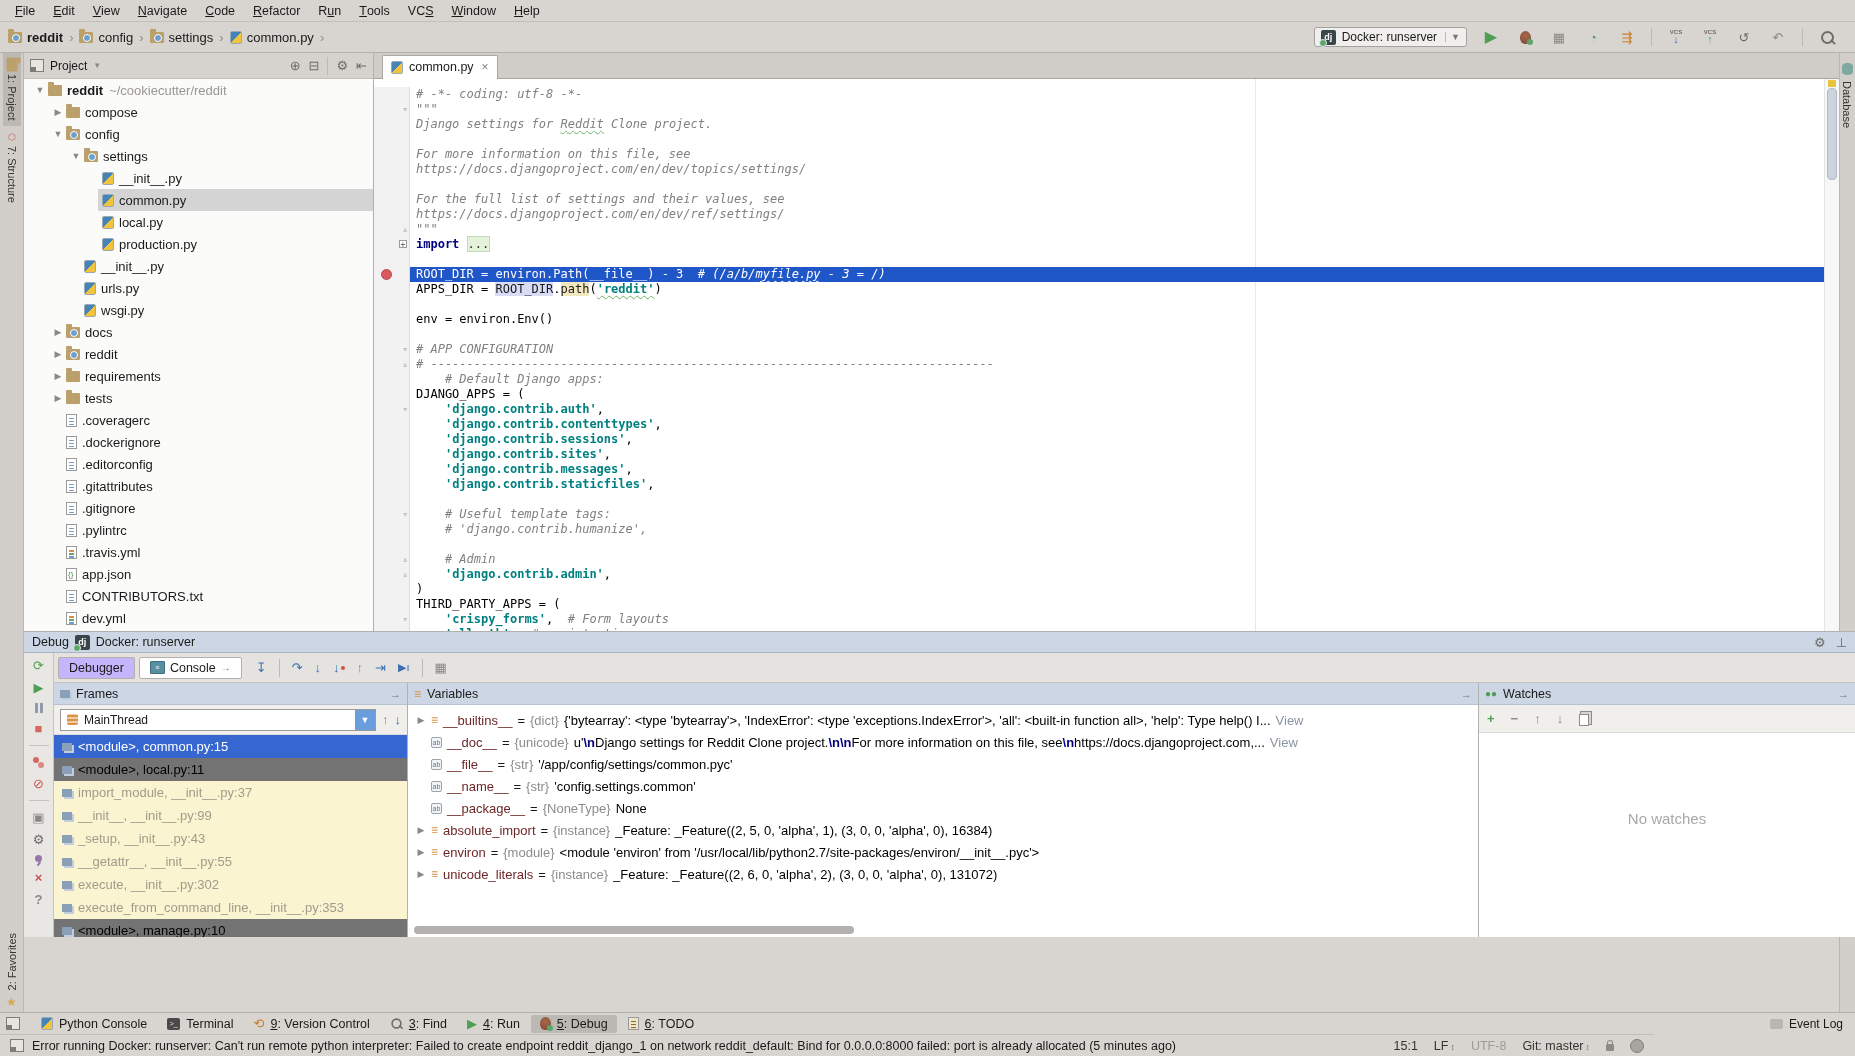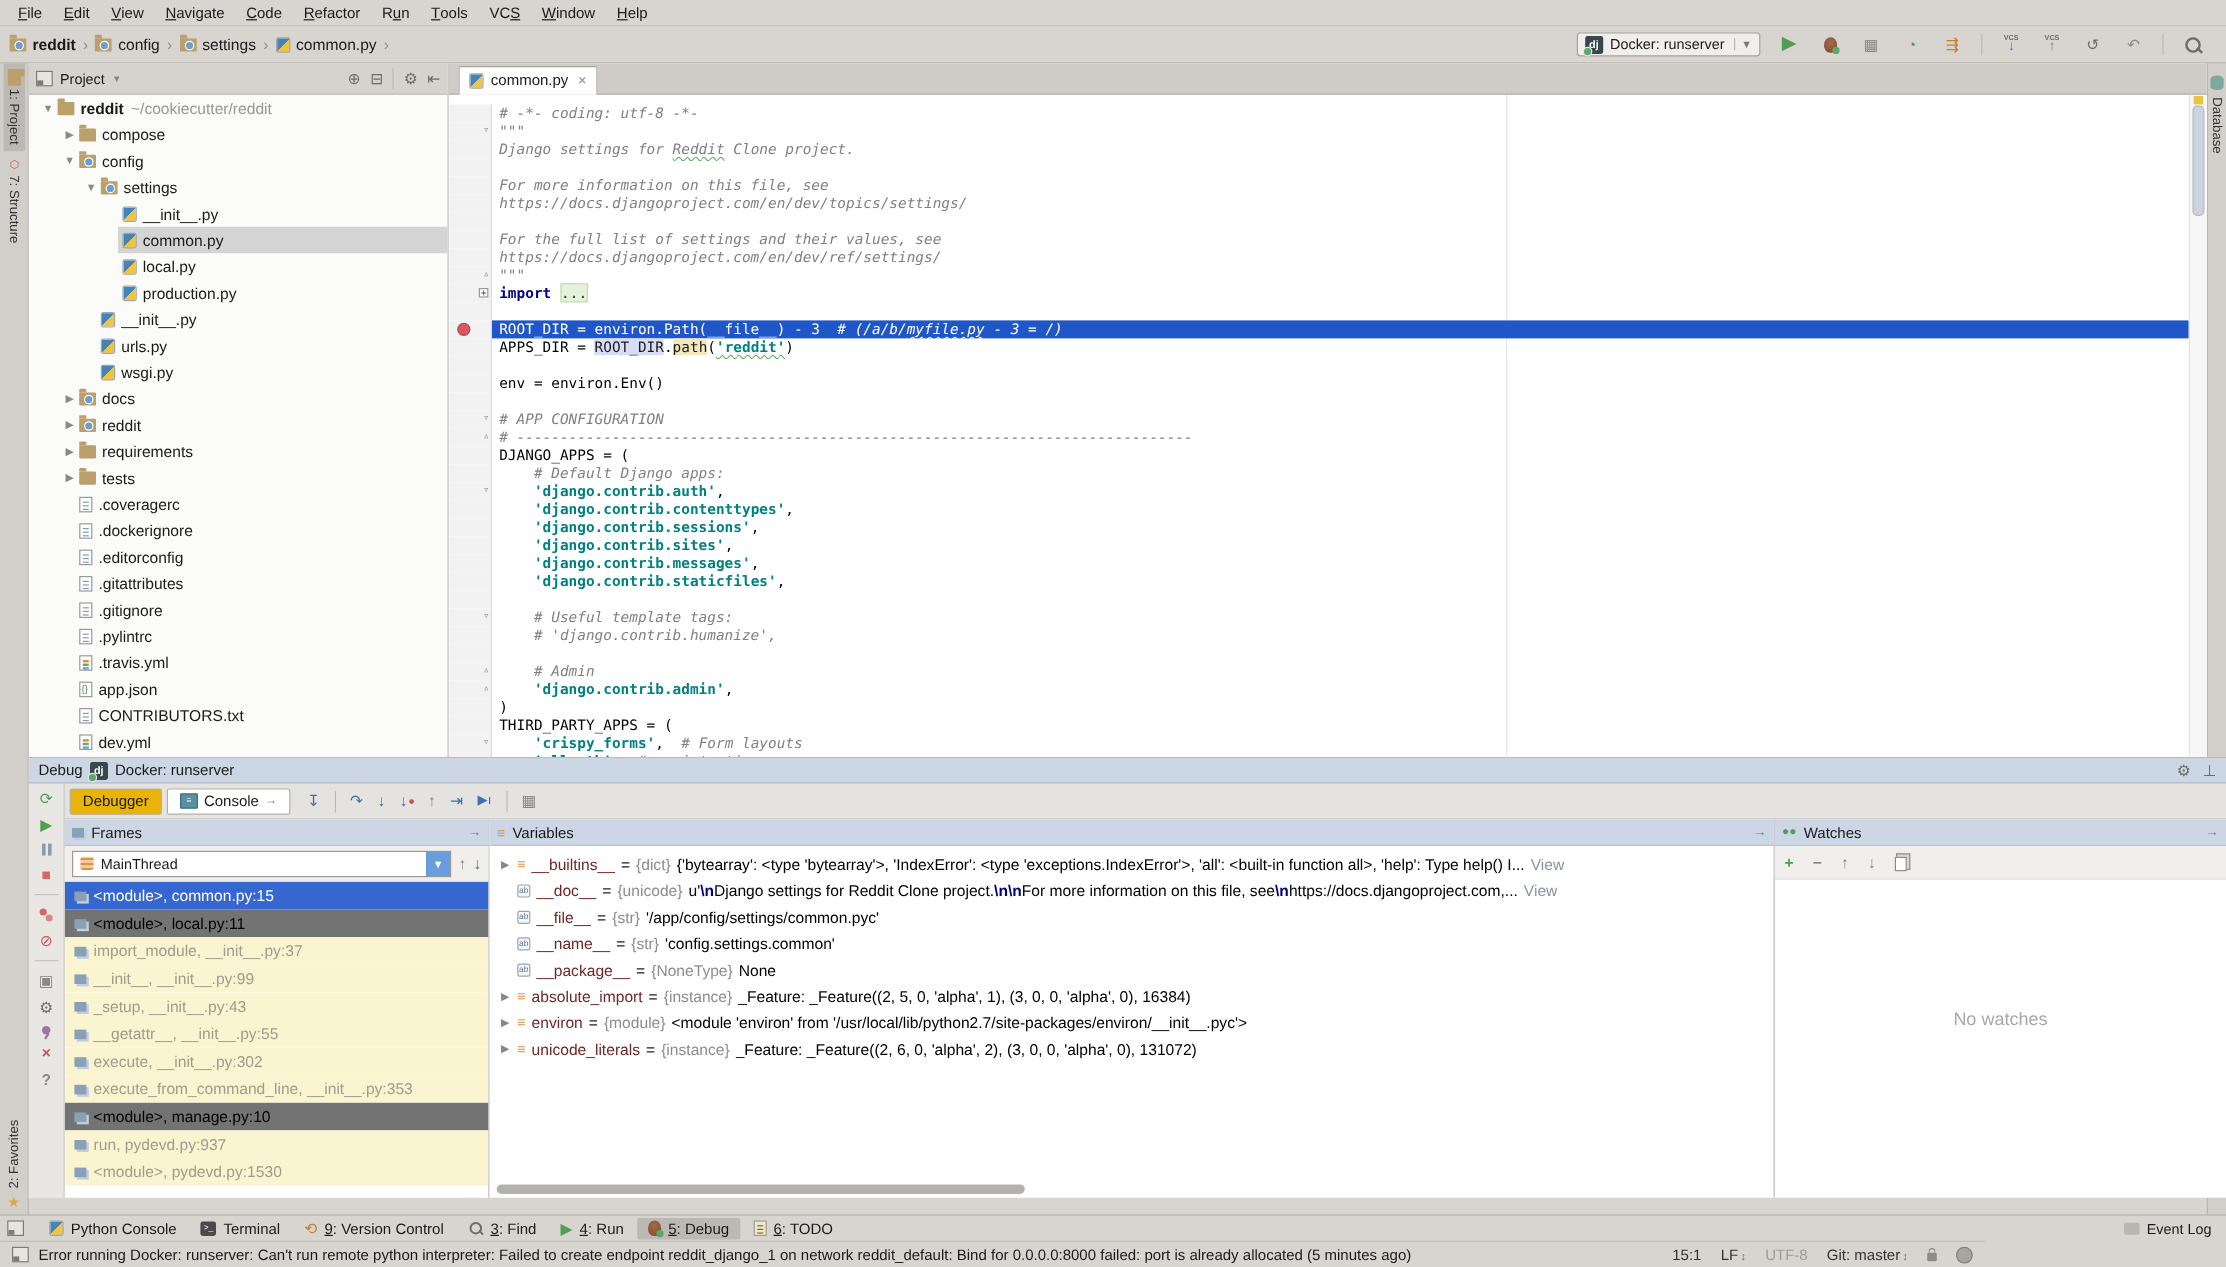--- a/index.html
+++ b/index.html
@@ -118,32 +118,32 @@
   .s-usage{background:#d8dcf5;}
   .s-hly{background:#f3e7bd;}
   .s-typo{text-decoration:underline;text-decoration-style:wavy;text-decoration-color:#6db36d;text-decoration-thickness:1px;text-underline-offset:2px;}
   .s-typow{text-decoration:underline;text-decoration-style:wavy;text-decoration-color:rgba(255,255,255,.9);text-decoration-thickness:1px;text-underline-offset:2px;}
   .code-line.cur .line-body{background:#2057c8;}
   .code-line.cur .line-body span{color:#fff;background:transparent;border-color:transparent;}
   .ed-scroll{position:absolute;top:0;right:0;bottom:0;width:15px;background:#f7f7f7;border-left:1px solid #e4e4e4;box-sizing:border-box;}
   .ed-thumb{position:absolute;top:9px;left:2px;width:10px;height:92px;background:#ccd3dc;border:1px solid #b2bac6;border-radius:4px;box-sizing:border-box;}
   .ed-mark-y{position:absolute;top:1px;left:3px;width:8px;height:7px;background:#e8c442;}
   
-  .debugpane{top:631px;left:24px;width:1831px;height:367px;background:#ececec;border-top:1px solid #b4b1ad;box-sizing:border-box;}
+  .debugpane{top:631px;left:24px;width:1831px;height:306px;background:#ececec;border-top:1px solid #b4b1ad;box-sizing:border-box;}
   .debug-title{height:21px;background:#ccd6e4;border-bottom:1px solid #aab4c2;display:flex;align-items:center;
                gap:6px;padding:0 8px;font-size:12.5px;box-sizing:border-box;}
   .debug-title .dt-icons{margin-left:auto;display:flex;gap:10px;color:#6f6c68;}
   .debug-body{position:absolute;top:21px;left:0;right:0;bottom:0;}
   .dbg-strip{position:absolute;left:0;top:0;bottom:0;width:30px;background:#e9e7e4;border-right:1px solid #c6c3bf;
              display:flex;flex-direction:column;align-items:center;padding-top:6px;gap:9px;box-sizing:border-box;}
   .dbg-strip .hr{width:20px;height:1px;background:#c6c3bf;margin:1px 0;}
   .dbg-tabsrow{position:absolute;left:30px;right:0;top:0;height:30px;background:#e5e3e0;border-bottom:1px solid #c6c3bf;
                display:flex;align-items:center;padding-left:4px;gap:4px;box-sizing:border-box;}
   .dtab{display:flex;align-items:center;gap:5px;padding:3px 10px;border:1px solid #b3b0ac;background:#ffffff;font-size:12.5px;border-radius:2px;}
-  .dtab.active{background:#eab308;}
+  .dtab.active{background:#c4b5fd;}
   .dtab .pin{color:#7c7975;font-size:10px;}
   .steps{display:flex;align-items:center;gap:12px;margin-left:10px;}
   .panel{position:absolute;top:30px;bottom:0;background:#fff;box-sizing:border-box;}
   .panel-header{height:22px;background:#ccd6e4;border-bottom:1px solid #b7c1cf;display:flex;align-items:center;
                 gap:6px;padding:0 6px;font-size:12.5px;box-sizing:border-box;}
   .panel-header .pin{margin-left:auto;color:#6f7c90;font-size:11px;}
   
   .frames-pane{left:30px;width:354px;border-right:1px solid #b0b0b0;}
   .threadrow{height:30px;background:#f0efec;display:flex;align-items:center;padding:0 6px;gap:6px;box-sizing:border-box;border-bottom:1px solid #ddd;}
   .combo{flex:1;height:22px;background:#fff;border:1px solid #9a9a9a;display:flex;align-items:center;gap:6px;padding-left:6px;box-sizing:border-box;}
@@ -513,25 +513,25 @@
             <span class="line-body"><span class="s-com"># APP CONFIGURATION</span></span>
           </div>
           <div class="code-line">
             <span class="gutter">
               <span class="gut-mark">▵</span>
             </span>
             <span class="line-body"><span class="s-com"># ------------------------------------------------------------------------------</span></span>
           </div>
           <div class="code-line">
             <span class="gutter"></span>
+            <span class="line-body"><span class="s-com">    # Default Django apps:</span></span>
+          </div>
+          <div class="code-line">
+            <span class="gutter"></span>
             <span class="line-body"><span class="s-t">DJANGO_APPS = (</span></span>
-          </div>
-          <div class="code-line">
-            <span class="gutter"></span>
-            <span class="line-body"><span class="s-com">    # Default Django apps:</span></span>
           </div>
           <div class="code-line">
             <span class="gutter">
               <span class="gut-mark">▿</span>
             </span>
             <span class="line-body"><span class="s-t">    </span><span class="s-str">'django.contrib.auth'</span><span class="s-t">,</span></span>
           </div>
           <div class="code-line">
             <span class="gutter"></span>
             <span class="line-body"><span class="s-t">    </span><span class="s-str">'django.contrib.contenttypes'</span><span class="s-t">,</span></span>

